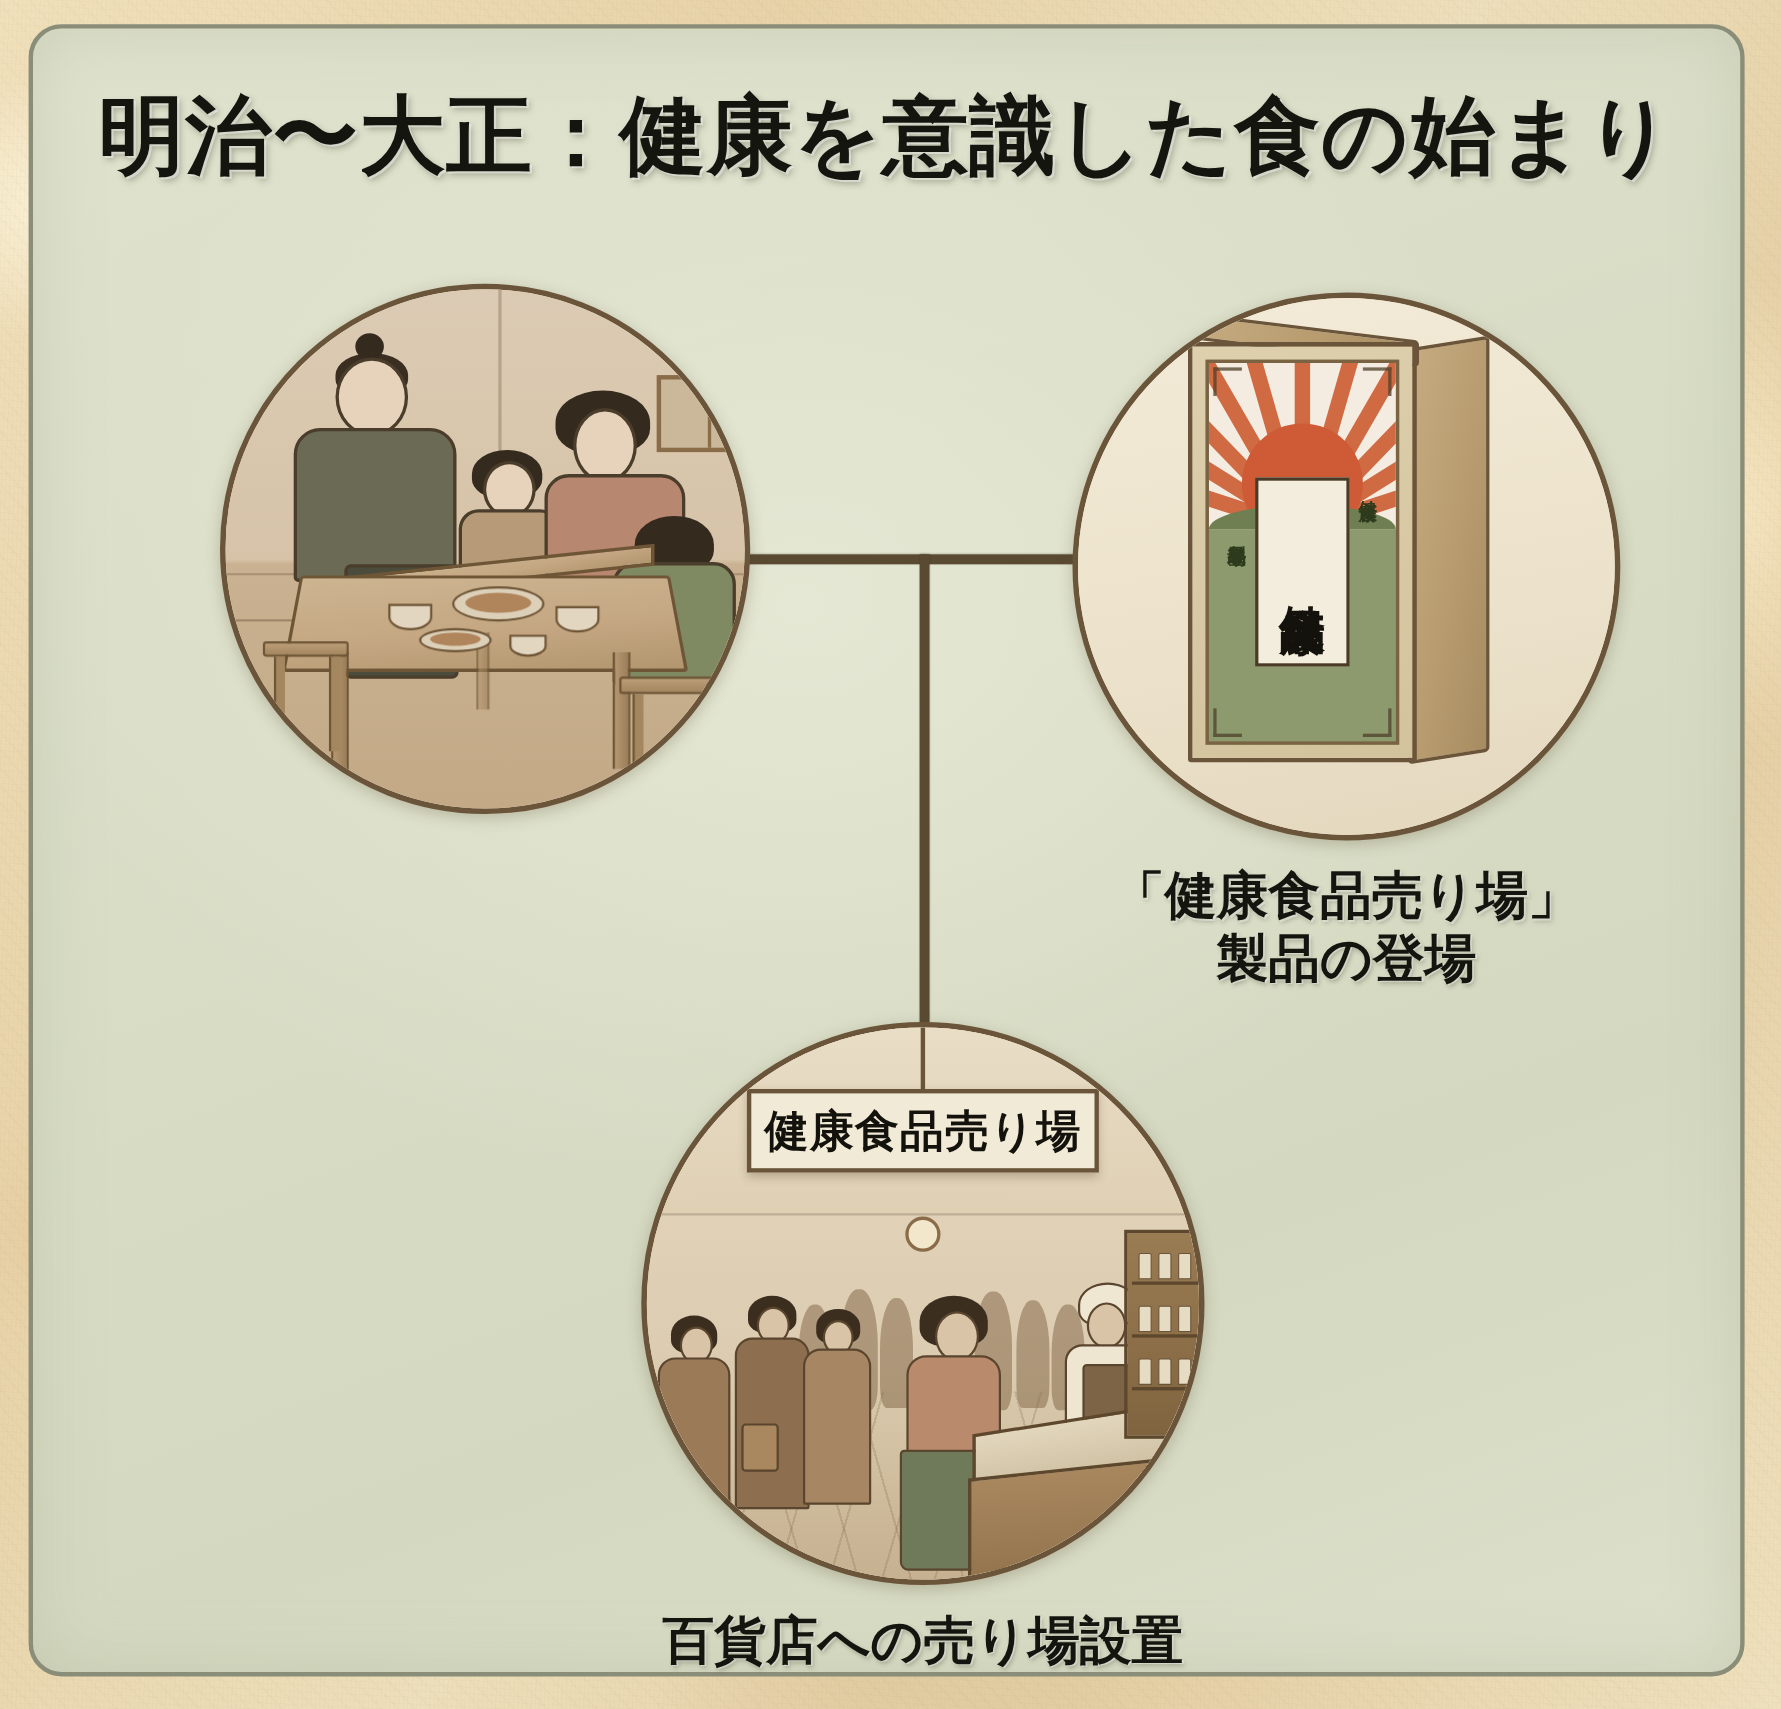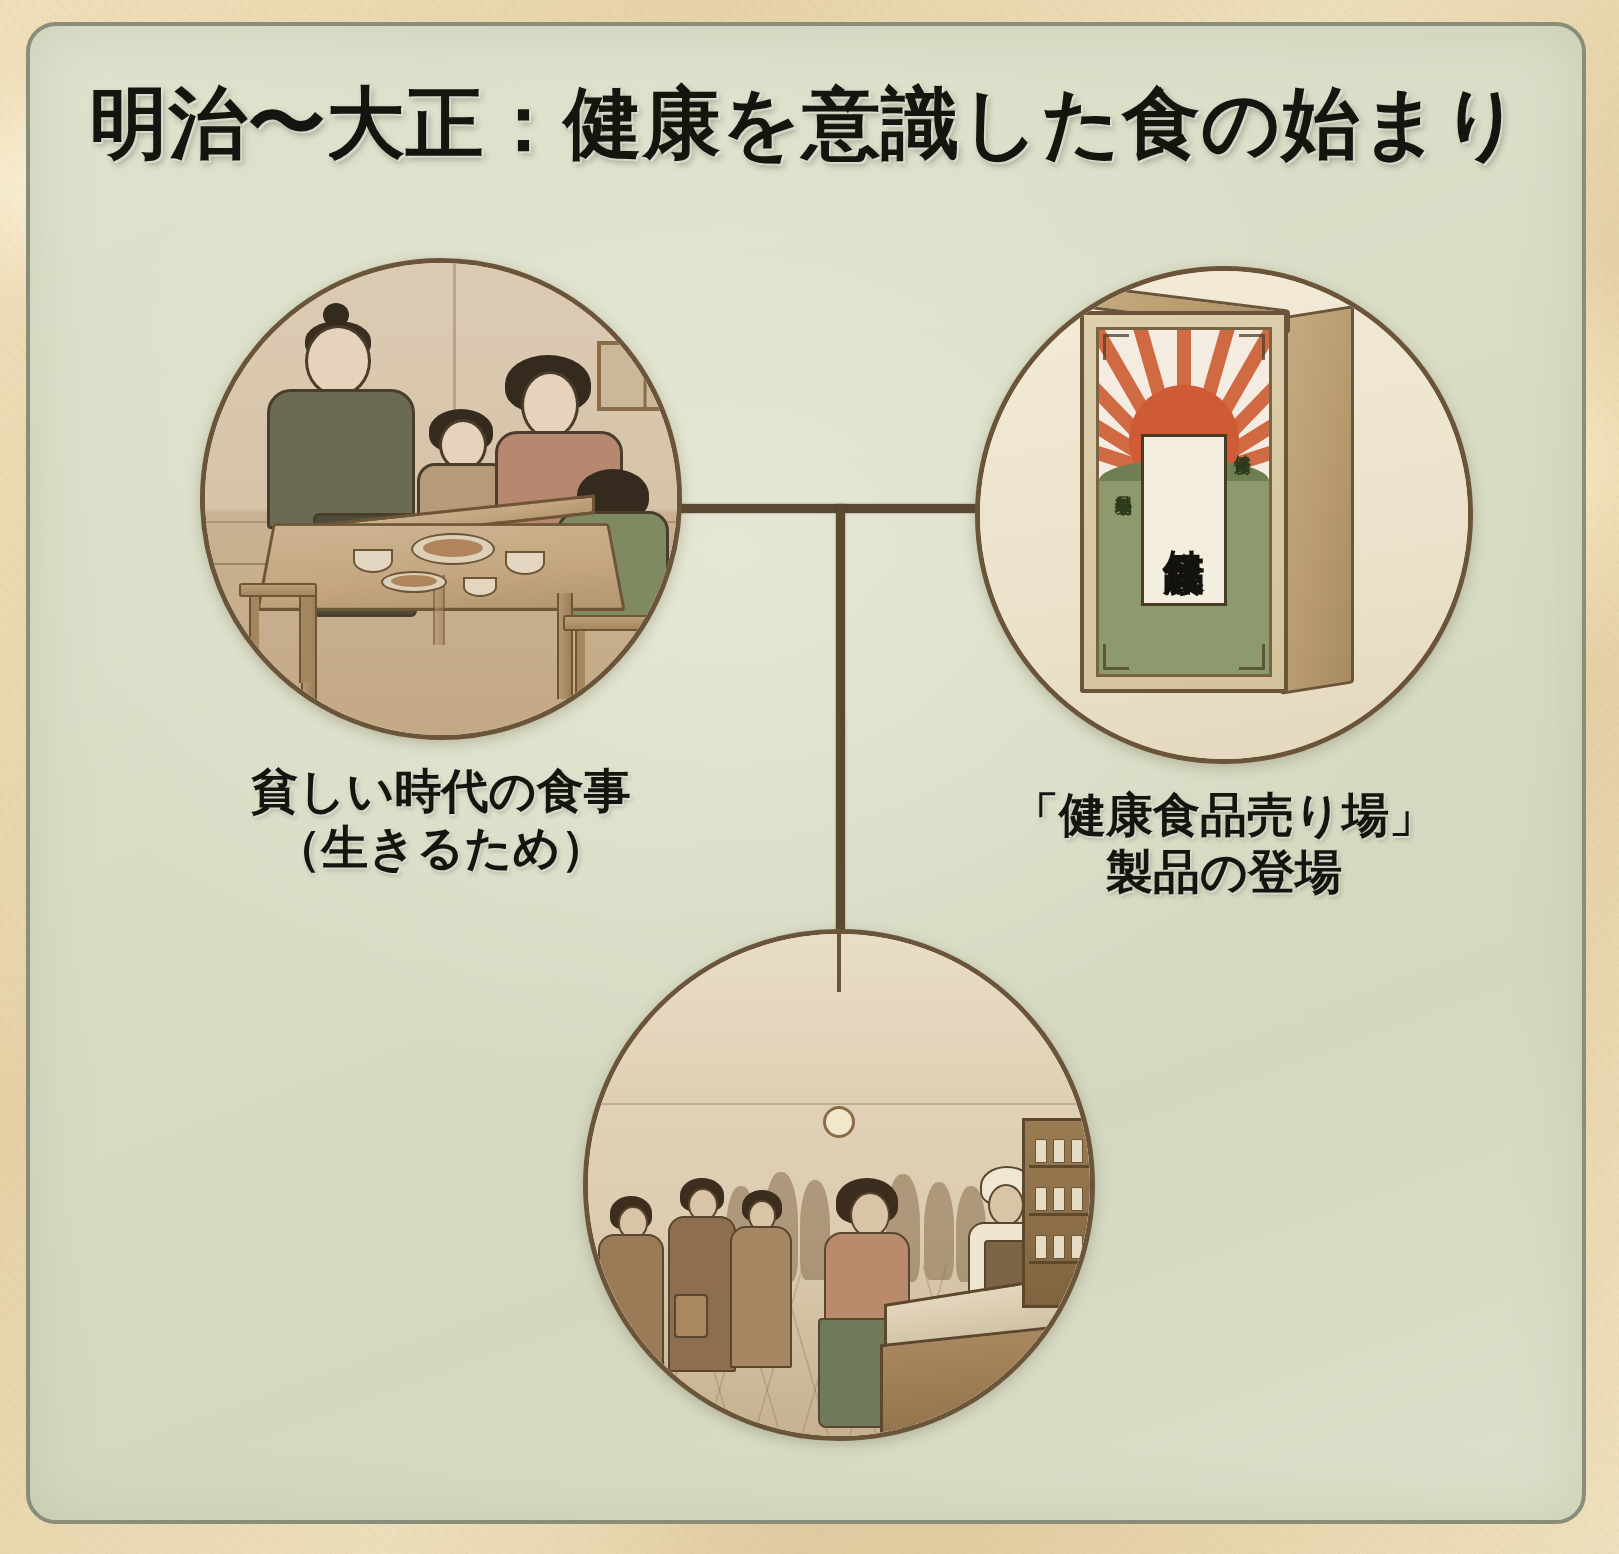--- a/index.html
+++ b/index.html
@@ -324,22 +324,20 @@
 
       <div class="stool" style="left:34px; top:320px; width:78px; height:14px;"></div>
       <div class="stoolleg" style="left:44px; top:334px; width:10px; height:90px;"></div>
       <div class="stoolleg" style="left:94px; top:334px; width:10px; height:86px;"></div>
 
       <div class="stool" style="left:358px; top:352px; width:96px; height:16px;"></div>
       <div class="stoolleg" style="left:370px; top:368px; width:10px; height:84px;"></div>
       <div class="stoolleg" style="left:434px; top:368px; width:10px; height:80px;"></div>
     </div>
 
-    <div class="caption">貧しい時代の食事
-（生きるため）</div>
   </div>
 
   <div class="node" id="node-product">
     <div class="circle">
       <div class="prod-bg"></div>
 
       <div class="pkg-side" style="left:300px; top:40px; width:74px; height:378px; transform: skewY(-9deg); border-radius:4px;"></div>
       <div class="pkg-side" style="left:104px; top:26px; width:206px; height:24px; transform: skewY(7deg); border-radius:4px;"></div>
 
       <div class="pkg-front" style="left:100px; top:40px; width:208px; height:382px; border-radius:3px;">
@@ -380,20 +378,21 @@
 製品の登場</div>
   </div>
 
   <div class="node" id="node-store">
     <div class="circle">
       <div class="store-bg"></div>
       <div class="store-ceiling"></div>
       <div class="floor-tile"></div>
 
       <div class="sign-hang" style="top:0; height:58px;"></div>
+      <div class="sign-board" style="top:56px; width:320px; height:76px; font-size:40px; letter-spacing:1px;">健康食品売り場</div>
 
       <div class="lamp" style="top:172px; width:32px; height:32px;"></div>
 
       <div class="crowd-blob" style="left:176px; top:238px; width:34px; height:110px;"></div>
       <div class="crowd-blob" style="left:212px; top:246px; width:30px; height:100px;"></div>
       <div class="crowd-blob" style="left:298px; top:240px; width:34px; height:108px;"></div>
       <div class="crowd-blob" style="left:336px; top:248px; width:30px; height:98px;"></div>
       <div class="crowd-blob" style="left:138px; top:252px; width:30px; height:96px;"></div>
       <div class="crowd-blob" style="left:368px; top:252px; width:30px; height:96px;"></div>
 
@@ -440,15 +439,16 @@
         <div class="bottle" style="left:46px; top:18px; width:12px; height:24px;"></div>
         <div class="bottle" style="left:10px; top:66px; width:12px; height:24px;"></div>
         <div class="bottle" style="left:28px; top:66px; width:12px; height:24px;"></div>
         <div class="bottle" style="left:46px; top:66px; width:12px; height:24px;"></div>
         <div class="bottle" style="left:10px; top:114px; width:12px; height:24px;"></div>
         <div class="bottle" style="left:28px; top:114px; width:12px; height:24px;"></div>
         <div class="bottle" style="left:46px; top:114px; width:12px; height:24px;"></div>
       </div>
     </div>
 
+    <div class="caption">百貨店への売り場設置</div>
   </div>
 
 </div>
 
 </body></html>

